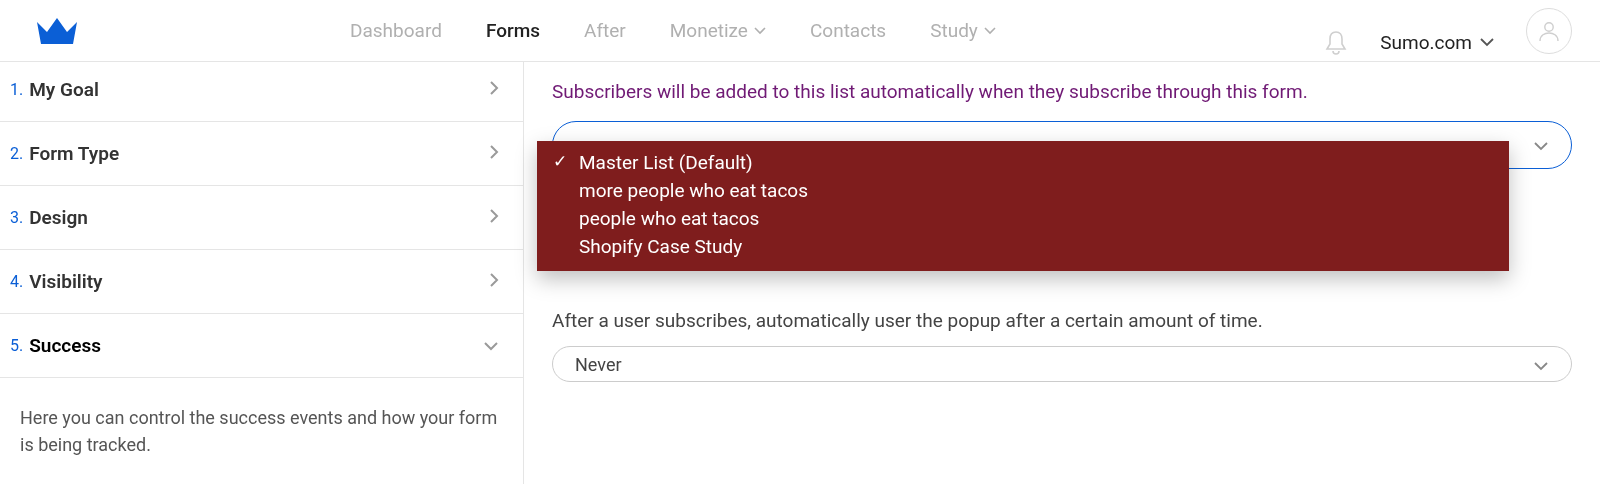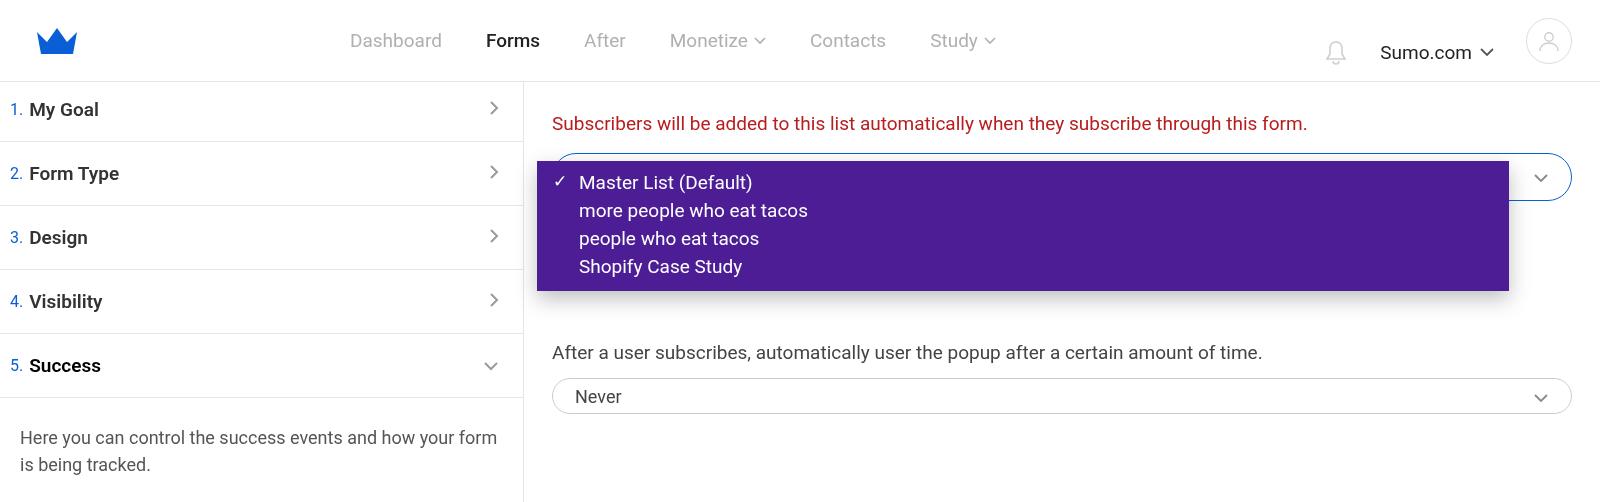--- a/index.html
+++ b/index.html
@@ -1,18 +1,18 @@
 <!DOCTYPE html>
 <html><head>
 <meta charset="utf-8">
 <style>
 * { box-sizing: border-box; margin: 0; padding: 0; }
 body { font-family: -apple-system, BlinkMacSystemFont, "Segoe UI", Roboto, "Helvetica Neue", Arial, sans-serif; background: #fff; color: #333; }
 
-.header { height: 82px; border-bottom: 1px solid #e5e5e5; display: flex; align-items: center; padding: 0 28px 0 34px; }
+.header { height: 62px; border-bottom: 1px solid #e5e5e5; display: flex; align-items: center; padding: 0 28px 0 34px; }
 .logo { width: 46px; height: 46px; display: flex; align-items: center; justify-content: center; }
 .nav { display: flex; gap: 44px; margin-left: 270px; }
 .nav-item { font-size: 19px; color: #b0b0b0; cursor: pointer; display: flex; align-items: center; gap: 6px; }
 .nav-item.active { color: #222; font-weight: 500; }
 .header-right { margin-left: auto; display: flex; align-items: flex-end; gap: 32px; }
 .bell { width: 24px; height: 24px; color: #bbb; }
 .site-switch { font-size: 19px; color: #222; display: flex; align-items: center; gap: 8px; cursor: pointer; }
 .avatar { width: 46px; height: 46px; border-radius: 50%; border: 1px solid #ddd; display: flex; align-items: center; justify-content: center; color: #bbb; }
 
 .layout { display: flex; }
@@ -21,27 +21,27 @@
 .step { border-bottom: 1px solid #e5e5e5; padding: 20px 24px 20px 10px; display: flex; align-items: center; cursor: pointer; }
 .step.top { padding-top: 16px; }
 .step-num { color: #0b5fd6; font-size: 16px; margin-right: 6px; }
 .step-label { font-size: 19px; font-weight: 600; color: #333; }
 .step-chev { margin-left: auto; color: #9a9a9a; }
 .step.open .step-label { color: #000000; }
 .helper { padding: 26px 24px 26px 20px; font-size: 18px; color: #555; line-height: 1.5; }
 
 .main { flex: 1; padding: 18px 28px 0 28px; position: relative; }
 .h1 { font-size: 38px; font-weight: 400; color: #3a3a3a; margin-bottom: 10px; }
-.desc { font-size: 19px; color: #b91c1c; margin-bottom: 18px; margin-top: 12px; }
+.desc { font-size: 19px; color: #701a75; margin-bottom: 18px; }
 
 .select-wrap { position: relative; }
 .select-field { height: 48px; border: 1.5px solid #0b5fd6; border-radius: 24px; display: flex; align-items: center; padding: 0 22px; cursor: pointer; position: relative; }
 .select-field .down { margin-left: auto; color: #888; }
 
-.dropdown { position: absolute; top: 8px; left: -15px; width: 972px; background: #4c1d95; color: #fff; z-index: 10; padding: 8px 0 10px 0; box-shadow: 0 8px 20px rgba(0,0,0,0.25); }
+.dropdown { position: absolute; top: 20px; left: -15px; width: 972px; background: #7f1d1d; color: #fff; z-index: 10; padding: 8px 0 10px 0; box-shadow: 0 8px 20px rgba(0,0,0,0.25); }
 .dd-item { padding: 2px 18px 2px 42px; font-size: 19px; position: relative; cursor: pointer; line-height: 1.26; }
 .dd-item.selected::before { content: "✓"; position: absolute; left: 16px; font-size: 17px; }
 
 .spacer-after-dd { height: 122px; }
 
 .desc2 { font-size: 19px; color: #444; margin-top: 18px; margin-bottom: 14px; }
 .select-field2 { height: 36px; border: 1px solid #ccc; border-radius: 24px; display: flex; align-items: center; padding: 0 22px; cursor: pointer; font-size: 18px; color: #444; }
 .select-field2 .down { margin-left: auto; color: #888; }
 
 .chev-down-sm { display: inline-block; }

